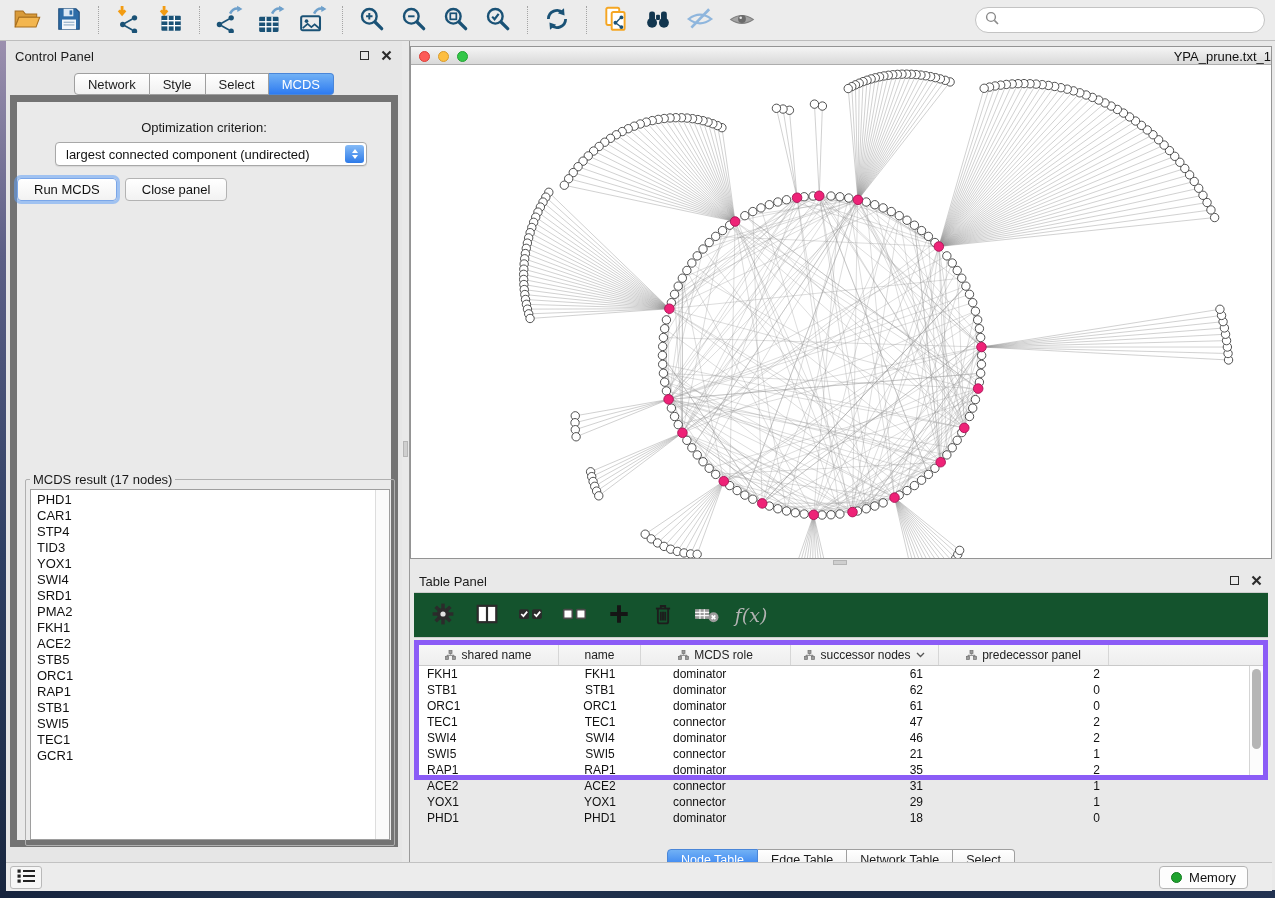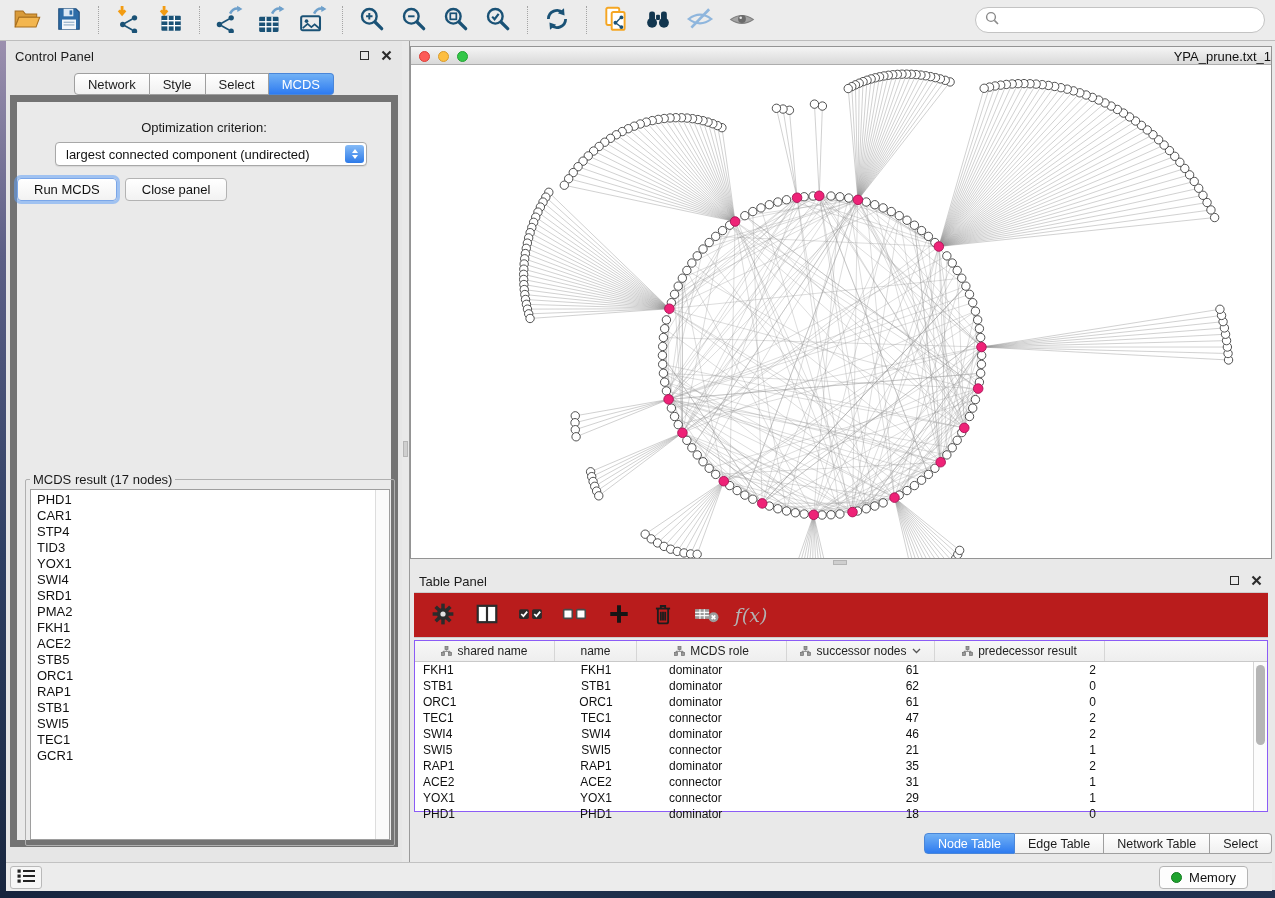--- a/index.html
+++ b/index.html
@@ -70,47 +70,47 @@
   .tl{position:absolute;top:3.5px;width:11px;height:11px;border-radius:50%}
   .tl.red{left:8px;background:#fc5b57;border:1px solid #da3e37}
   .tl.yellow{left:27px;background:#fdbe41;border:1px solid #d89b2c}
   .tl.green{left:46px;background:#33c748;border:1px solid #23a233}
   .nw-title{position:absolute;left:0;right:0;top:2px;text-align:right;font-size:13px;font-weight:500;color:#111}
   .nw-canvas{position:absolute;left:0;top:18px;width:860px;height:493px;background:#fff;overflow:hidden}
   .nw-canvas svg{width:100%;height:100%}
 
   
   .table-panel{position:absolute;left:410px;top:566px;width:862px;height:292px;background:#e9e9e9}
-  .tp-toolbar{position:absolute;left:4px;top:26px;width:854px;height:46px;background:#b91c1c;
+  .tp-toolbar{position:absolute;left:4px;top:26px;width:854px;height:46px;background:#14532d;
     border-top:1px solid #cdcdcd;border-bottom:1px solid #cdcdcd;display:flex;align-items:center;gap:14px;padding-left:14px}
   .tpbtn{width:30px;height:30px;display:flex;align-items:center;justify-content:center}
   .fx{font-family:"DejaVu Serif",serif;font-style:italic;font-size:19px;color:#b3b3b3}
 
-  .tp-table{position:absolute;left:4px;top:74px;width:854px;height:172px;background:#fff;border:1px solid #8b5cf6}
+  .tp-table{position:absolute;left:4px;top:74px;width:854px;height:140px;background:#fff;border:5px solid #8b5cf6}
   .t-head{display:flex;height:21px;background:linear-gradient(#f7f7f7,#eeeeee);border-bottom:1px solid #c9c9c9}
   .th{display:flex;align-items:center;justify-content:center;gap:5px;border-right:1px solid #d6d6d6;
     font-size:12px;color:#222;overflow:hidden;white-space:nowrap}
   .t-head .th:nth-child(1){width:140px}
   .t-head .th:nth-child(2){width:82px}
   .t-head .th:nth-child(3){width:150px}
   .t-head .th:nth-child(4){width:148px}
   .t-head .th:nth-child(5){width:170px}
   .th.filler{flex:1;border-right:none}
   .t-body{position:relative}
   .tr{display:flex;height:16px;line-height:16px}
   .td{font-size:12px;color:#111;white-space:nowrap;overflow:hidden}
   .tr .td:nth-child(1){width:140px;padding-left:8px}
   .tr .td:nth-child(2){width:82px;text-align:center}
   .tr .td:nth-child(3){width:150px;padding-left:32px}
   .tr .td:nth-child(4){width:148px;text-align:right;padding-right:16px}
   .tr .td:nth-child(5){width:170px;text-align:right;padding-right:9px}
   .t-scroll{position:absolute;right:0;top:21px;bottom:0;width:14px;background:#fcfcfc;border-left:1px solid #d5d5d5}
   .t-scroll .thumb{position:absolute;left:2px;top:3px;width:9px;height:80px;background:#b5b5b5;border-radius:5px}
 
-  .tp-tabs{position:absolute;left:0;top:267px;width:100%;display:flex;justify-content:flex-end}
+  .tp-tabs{position:absolute;left:0;top:283px;width:100%;display:flex;justify-content:center}
   .tp-tabs .seg-tab{height:21px;font-size:12.5px}
 
   
   .status-bar{position:absolute;left:6px;top:862px;width:1266px;height:29px;background:#ececec;border-top:1px solid #c2c2c2}
   .status-left-btn{position:absolute;left:4px;top:3px;width:32px;height:23px;background:#f6f6f6;
     border:1px solid #b9b9b9;border-radius:3px;display:flex;align-items:center;justify-content:center}
   .memory-btn{position:absolute;right:24px;top:3px;height:23px;padding:0 11px;background:#fdfdfd;border:1px solid #b4b4b4;
     border-radius:4px;display:flex;align-items:center;gap:7px;font-size:13px;color:#111}
   .mem-dot{width:11px;height:11px;border-radius:50%;background:#1fa32e;border:1px solid #117a1f}
   .chev svg{display:block}
@@ -1281,21 +1281,21 @@
 
           <div class="th">
             <span class="col-icon">
               <svg width="11" height="10" viewBox="0 0 11 10">
                 <path d="M5.5 3.5 v1 M2 6.5 v-1.2 h7 v1.2" stroke="#6f6f6f" fill="none" stroke-width="0.9"></path>
                 <rect x="4" y="0.5" width="3" height="3" fill="#9a9a9a" stroke="#6f6f6f" stroke-width="0.7"></rect>
                 <rect x="0.5" y="6.5" width="3" height="3" fill="#9a9a9a" stroke="#6f6f6f" stroke-width="0.7"></rect>
                 <rect x="7.5" y="6.5" width="3" height="3" fill="#9a9a9a" stroke="#6f6f6f" stroke-width="0.7"></rect>
               </svg>
             </span>
-            <span>predecessor result</span>
+            <span>predecessor panel</span>
 
           </div>
 
         <div class="th filler"></div>
       </div>
       <div class="t-body">
 
           <div class="tr">
             <div class="td">FKH1</div>
             <div class="td">FKH1</div>

